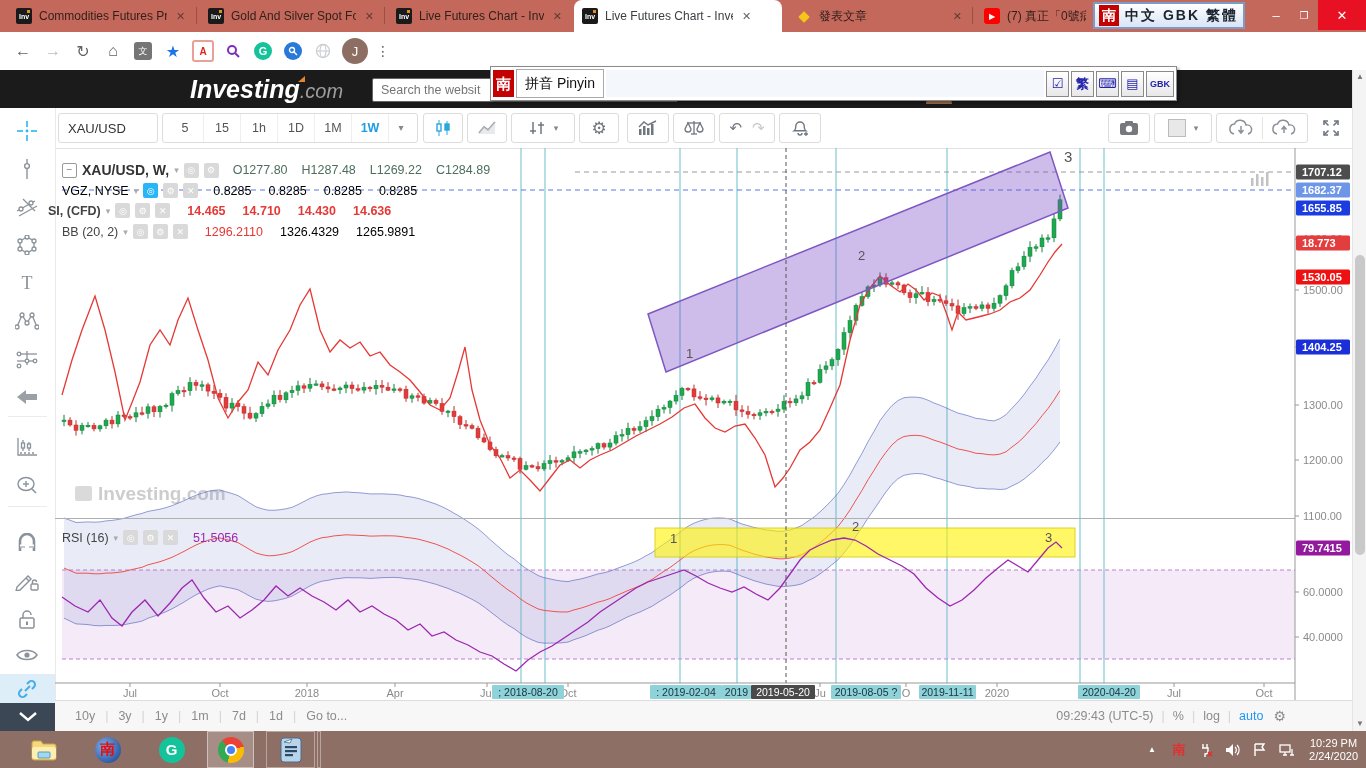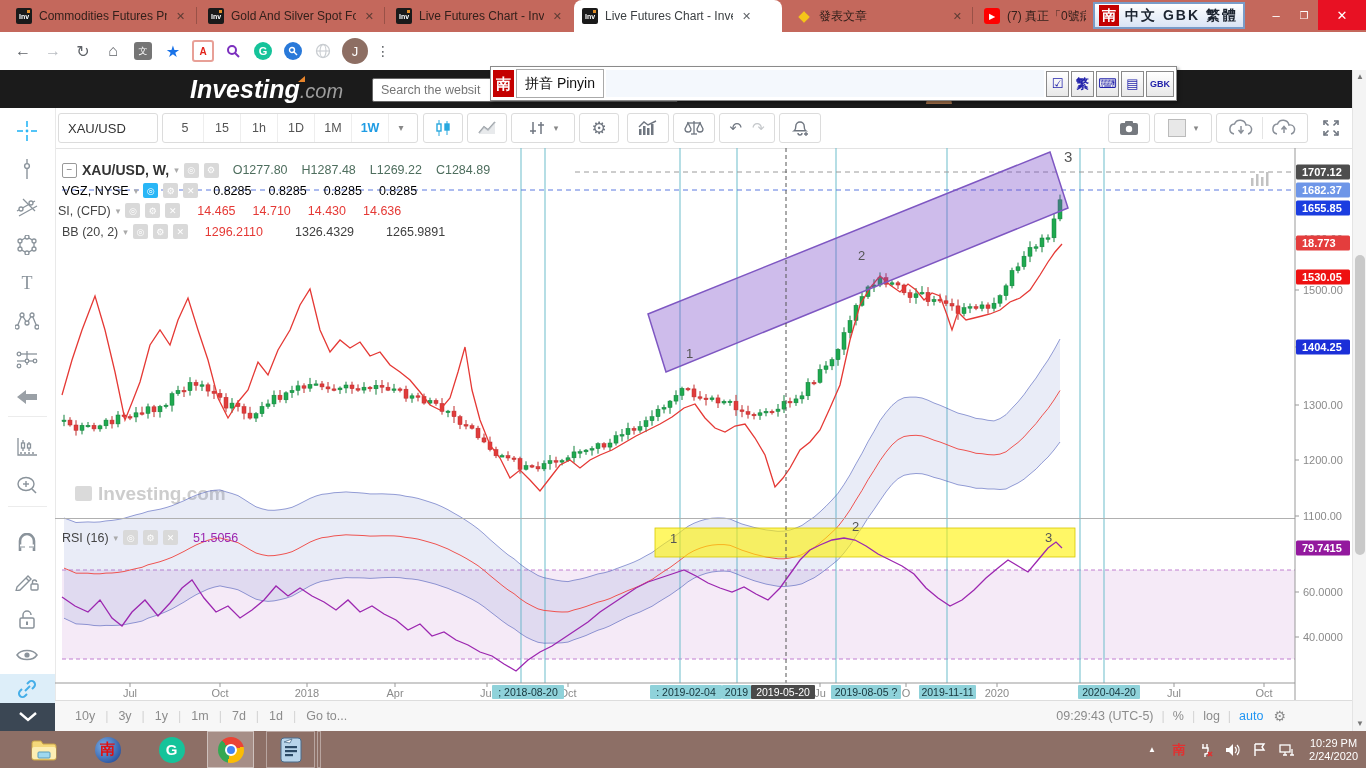--- a/index.html
+++ b/index.html
@@ -76,21 +76,21 @@
   .lrow{position:absolute;display:flex;align-items:center;gap:5px;font-size:12.5px;color:#444;z-index:10;white-space:nowrap;}
   .lrow .sym{font-weight:bold;font-size:14px;color:#333;}
   .lrow .caret{color:#aaa;font-size:9px;}
   .lbtn{width:15px;height:15px;background:#d9d9d9;color:#fff;font-size:9px;display:flex;
      align-items:center;justify-content:center;border-radius:2px;}
   .lbtn.blue{background:#29b6f6;}
   .collapse{width:13px;height:13px;border:1px solid #999;color:#777;font-size:10px;line-height:11px;text-align:center;border-radius:2px;background:#fff;}
   .ohlc{color:#4e6e5e;margin-left:9px;}
   .gray{color:#000000;}
   .redv{color:#e53935;margin-left:12px;}
-  .bluev{color:#404040;margin-left:27px;}
+  .bluev{color:#000000;margin-left:12px;}
   .purplev{color:#9c27b0;margin-left:10px;}
   
   #bottombar{left:55px;top:700px;width:1297px;height:31px;background:#f7f7f7;border-top:1px solid #ddd;
      display:flex;align-items:center;font-size:12.5px;color:#8c8c8c;box-sizing:border-box;padding-left:14px;}
   #bottombar .rng{padding:0 6px;}
   #bottombar .sep{color:#d4d4d4;padding:0 4px;}
   #bb-right{position:absolute;right:66px;display:flex;align-items:center;}
   #bb-right .auto{color:#2196f3;}
   
   #vscroll{left:1352px;top:70px;width:14px;height:661px;background:#f4f4f4;border-left:1px solid #e4e4e4;box-sizing:border-box;}
@@ -963,21 +963,21 @@
     <span class="gray">VGZ, NYSE</span>
     <span class="caret">▾</span>
     <span class="lbtn blue">◎</span>
     <span class="lbtn">⚙</span>
     <span class="lbtn">✕</span>
     <span class="gray" style="margin-left:10px;">0.8285</span>
     <span class="gray" style="margin-left:12px;">0.8285</span>
     <span class="gray" style="margin-left:12px;">0.8285</span>
     <span class="gray" style="margin-left:12px;">0.8285</span>
   </div>
-  <div class="lrow" style="left:58px;top:203px;">
+  <div class="lrow" style="left:48px;top:203px;font-weight:bold;">
     <span>SI, (CFD)</span>
     <span class="caret">▾</span>
     <span class="lbtn">◎</span>
     <span class="lbtn">⚙</span>
     <span class="lbtn">✕</span>
     <span class="redv">14.465</span>
     <span class="redv">14.710</span>
     <span class="redv">14.430</span>
     <span class="redv">14.636</span>
   </div>

